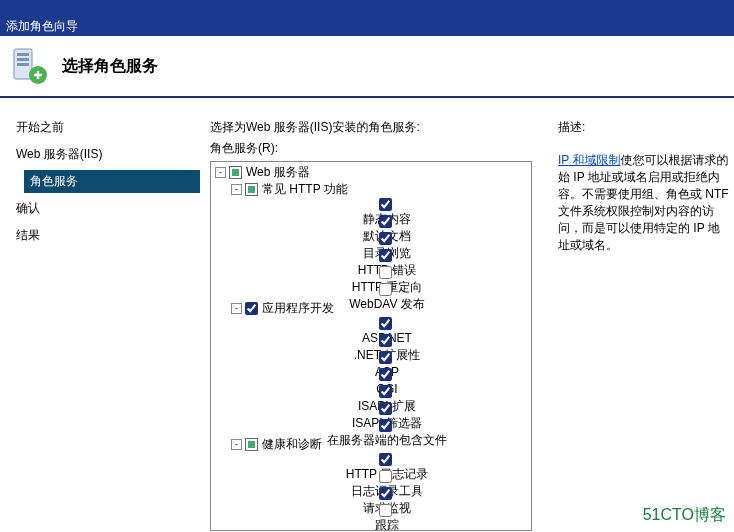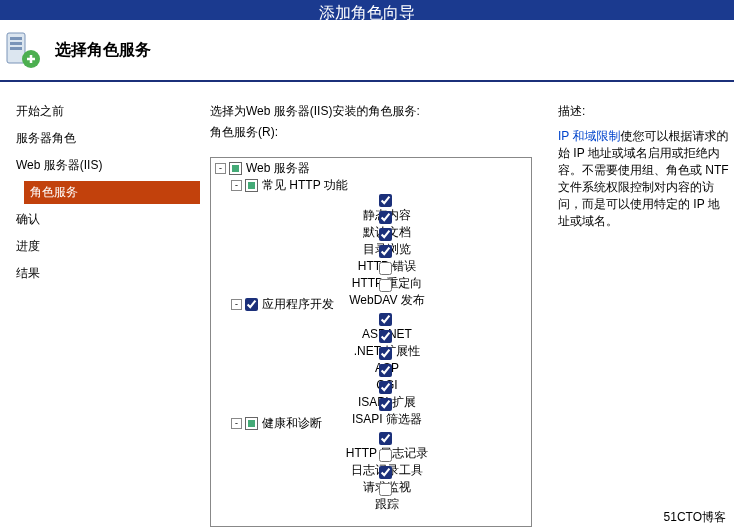--- a/index.html
+++ b/index.html
@@ -1,45 +1,45 @@
 <!DOCTYPE html>
 <html><head>
 <meta charset="utf-8">
 <style>
   * { box-sizing: border-box; margin: 0; padding: 0; }
   body { font-family: "Microsoft YaHei", "SimSun", Tahoma, sans-serif; font-size: 12px; background: #fff; width: 734px; height: 532px; overflow: hidden; position: relative; }
-  .titlebar { background: linear-gradient(#1b3a8f, #1b3a8f); color: #fff; padding: 3px 6px; font-size: 16px; height: 20px; text-align: center; }
-  .header { display: flex; align-items: center; padding: 10px 1px; border-bottom: 2px solid #1b307a; height: 62px; }
+  .titlebar { background: linear-gradient(#1b3a8f, #1b3a8f); color: #fff; padding: 18px 6px; font-size: 12px; height: 20px; }
+  .header { display: flex; align-items: center; padding: 10px 8px; border-bottom: 2px solid #1b307a; height: 62px; }
   .header-icon { width: 42px; height: 42px; margin-right: 12px; position: relative; }
   .header-icon svg { width: 42px; height: 42px; }
   .header-title { font-size: 16px; font-weight: bold; color: #000; }
   .body { display: flex; height: 440px; }
   .nav { width: 200px; padding: 18px 0 0 10px; }
   .nav-item { padding: 3px 6px; color: #000; margin-bottom: 4px; cursor: pointer; }
-  .nav-item.active { background: #c2410c; color: #fff; margin-left: 14px; }
+  .nav-item.active { background: #0c4a6e; color: #fff; margin-left: 14px; }
   .nav-item.indent { margin-left: 14px; }
   .main { flex: 1; padding: 21px 0 0 10px; display: flex; }
   .tree-area { width: 330px; }
   .instr { margin-bottom: 4px; }
-  .label-r { margin-bottom: 16px; }
+  .label-r { margin-bottom: 4px; }
   .tree-container { border: 1px solid #888; width: 322px; height: 370px; overflow-y: scroll; overflow-x: hidden; padding: 2px 4px; background: #fff; position: relative; }
   .tree-node { display: flex; align-items: center; height: 17px; line-height: 17px; white-space: nowrap; }
   .tree-node .exp { width: 11px; height: 11px; border: 1px solid #888; font-size: 9px; line-height: 9px; text-align: center; margin-right: 3px; cursor: pointer; background: #fff; font-family: monospace; }
   .tree-node .exp.blank { border: none; background: transparent; }
   .tree-node .cb { width: 13px; height: 13px; margin-right: 4px; accent-color: #1b307a; }
   .tree-node .lbl { }
   .d0 { padding-left: 0; }
   .d1 { padding-left: 16px; }
   .d2 { padding-left: 32px; flex-direction: column; }
   .more-link { color: #0044cc; text-decoration: underline; cursor: pointer; margin-top: 8px; display: inline-block; }
   .desc-area { padding-left: 18px; width: 190px; }
-  .desc-title { margin-bottom: 8px; }
+  .desc-title { margin-bottom: 16px; }
   .desc-text { }
-  .desc-text a { color: #0044cc; }
-  .watermark { position: absolute; right: 8px; bottom: 6px; color: #000000; font-size: 12px; }
+  .desc-text a { color: #0044cc; text-decoration: underline; }
+  .watermark { position: absolute; right: 8px; bottom: 6px; color: #15803d; font-size: 16px; }
   
   .cb-partial { appearance: none; width: 13px; height: 13px; border: 1px solid #666; background: #fff; position: relative; }
   .cb-partial::after { content: ""; position: absolute; left: 2px; top: 2px; width: 7px; height: 7px; background: #4a7; }
 </style>
 </head>
 <body>
 
 <div class="titlebar">
   <span>添加角色向导</span>
 </div>
@@ -54,25 +54,23 @@
       <circle cx="30" cy="30" r="9" fill="#4caf50"></circle>
       <path d="M26 30 h8 M30 26 v8" stroke="#fff" stroke-width="2.5"></path>
     </svg>
   </div>
   <div class="header-title">选择角色服务</div>
 </div>
 
 <div class="body">
   <div class="nav">
     <div class="nav-item"><span>开始之前</span></div>
-    <div class="nav-item"><span>服务器角色</span></div>
     <div class="nav-item"><span>Web 服务器(IIS)</span></div>
     <div class="nav-item indent active"><span>角色服务</span></div>
     <div class="nav-item"><span>确认</span></div>
-    <div class="nav-item"><span>进度</span></div>
     <div class="nav-item"><span>结果</span></div>
   </div>
 
   <div class="main">
     <div class="tree-area">
       <div class="instr">选择为Web 服务器(IIS)安装的角色服务:</div>
       <div class="label-r">角色服务(R):</div>
       <div class="tree-container" id="tree">
           <div class="tree-node d0">
             <span class="exp">-</span>
@@ -142,20 +140,25 @@
           <div class="tree-node d2">
             <span class="exp blank"></span>
             <input type="checkbox" class="cb" checked="" style="">
             <span class="lbl">ISAPI 扩展</span>
           </div>
           <div class="tree-node d2">
             <span class="exp blank"></span>
             <input type="checkbox" class="cb" checked="" style="">
             <span class="lbl">ISAPI 筛选器</span>
           </div>
+          <div class="tree-node d2">
+            <span class="exp blank"></span>
+            <input type="checkbox" class="cb" checked="" style="">
+            <span class="lbl">在服务器端的包含文件</span>
+          </div>
           <div class="tree-node d1">
             <span class="exp">-</span>
             <span class="cb cb-partial"></span>
             <span class="lbl">健康和诊断</span>
           </div>
           <div class="tree-node d2">
             <span class="exp blank"></span>
             <input type="checkbox" class="cb" checked="" style="">
             <span class="lbl">HTTP 日志记录</span>
           </div>

